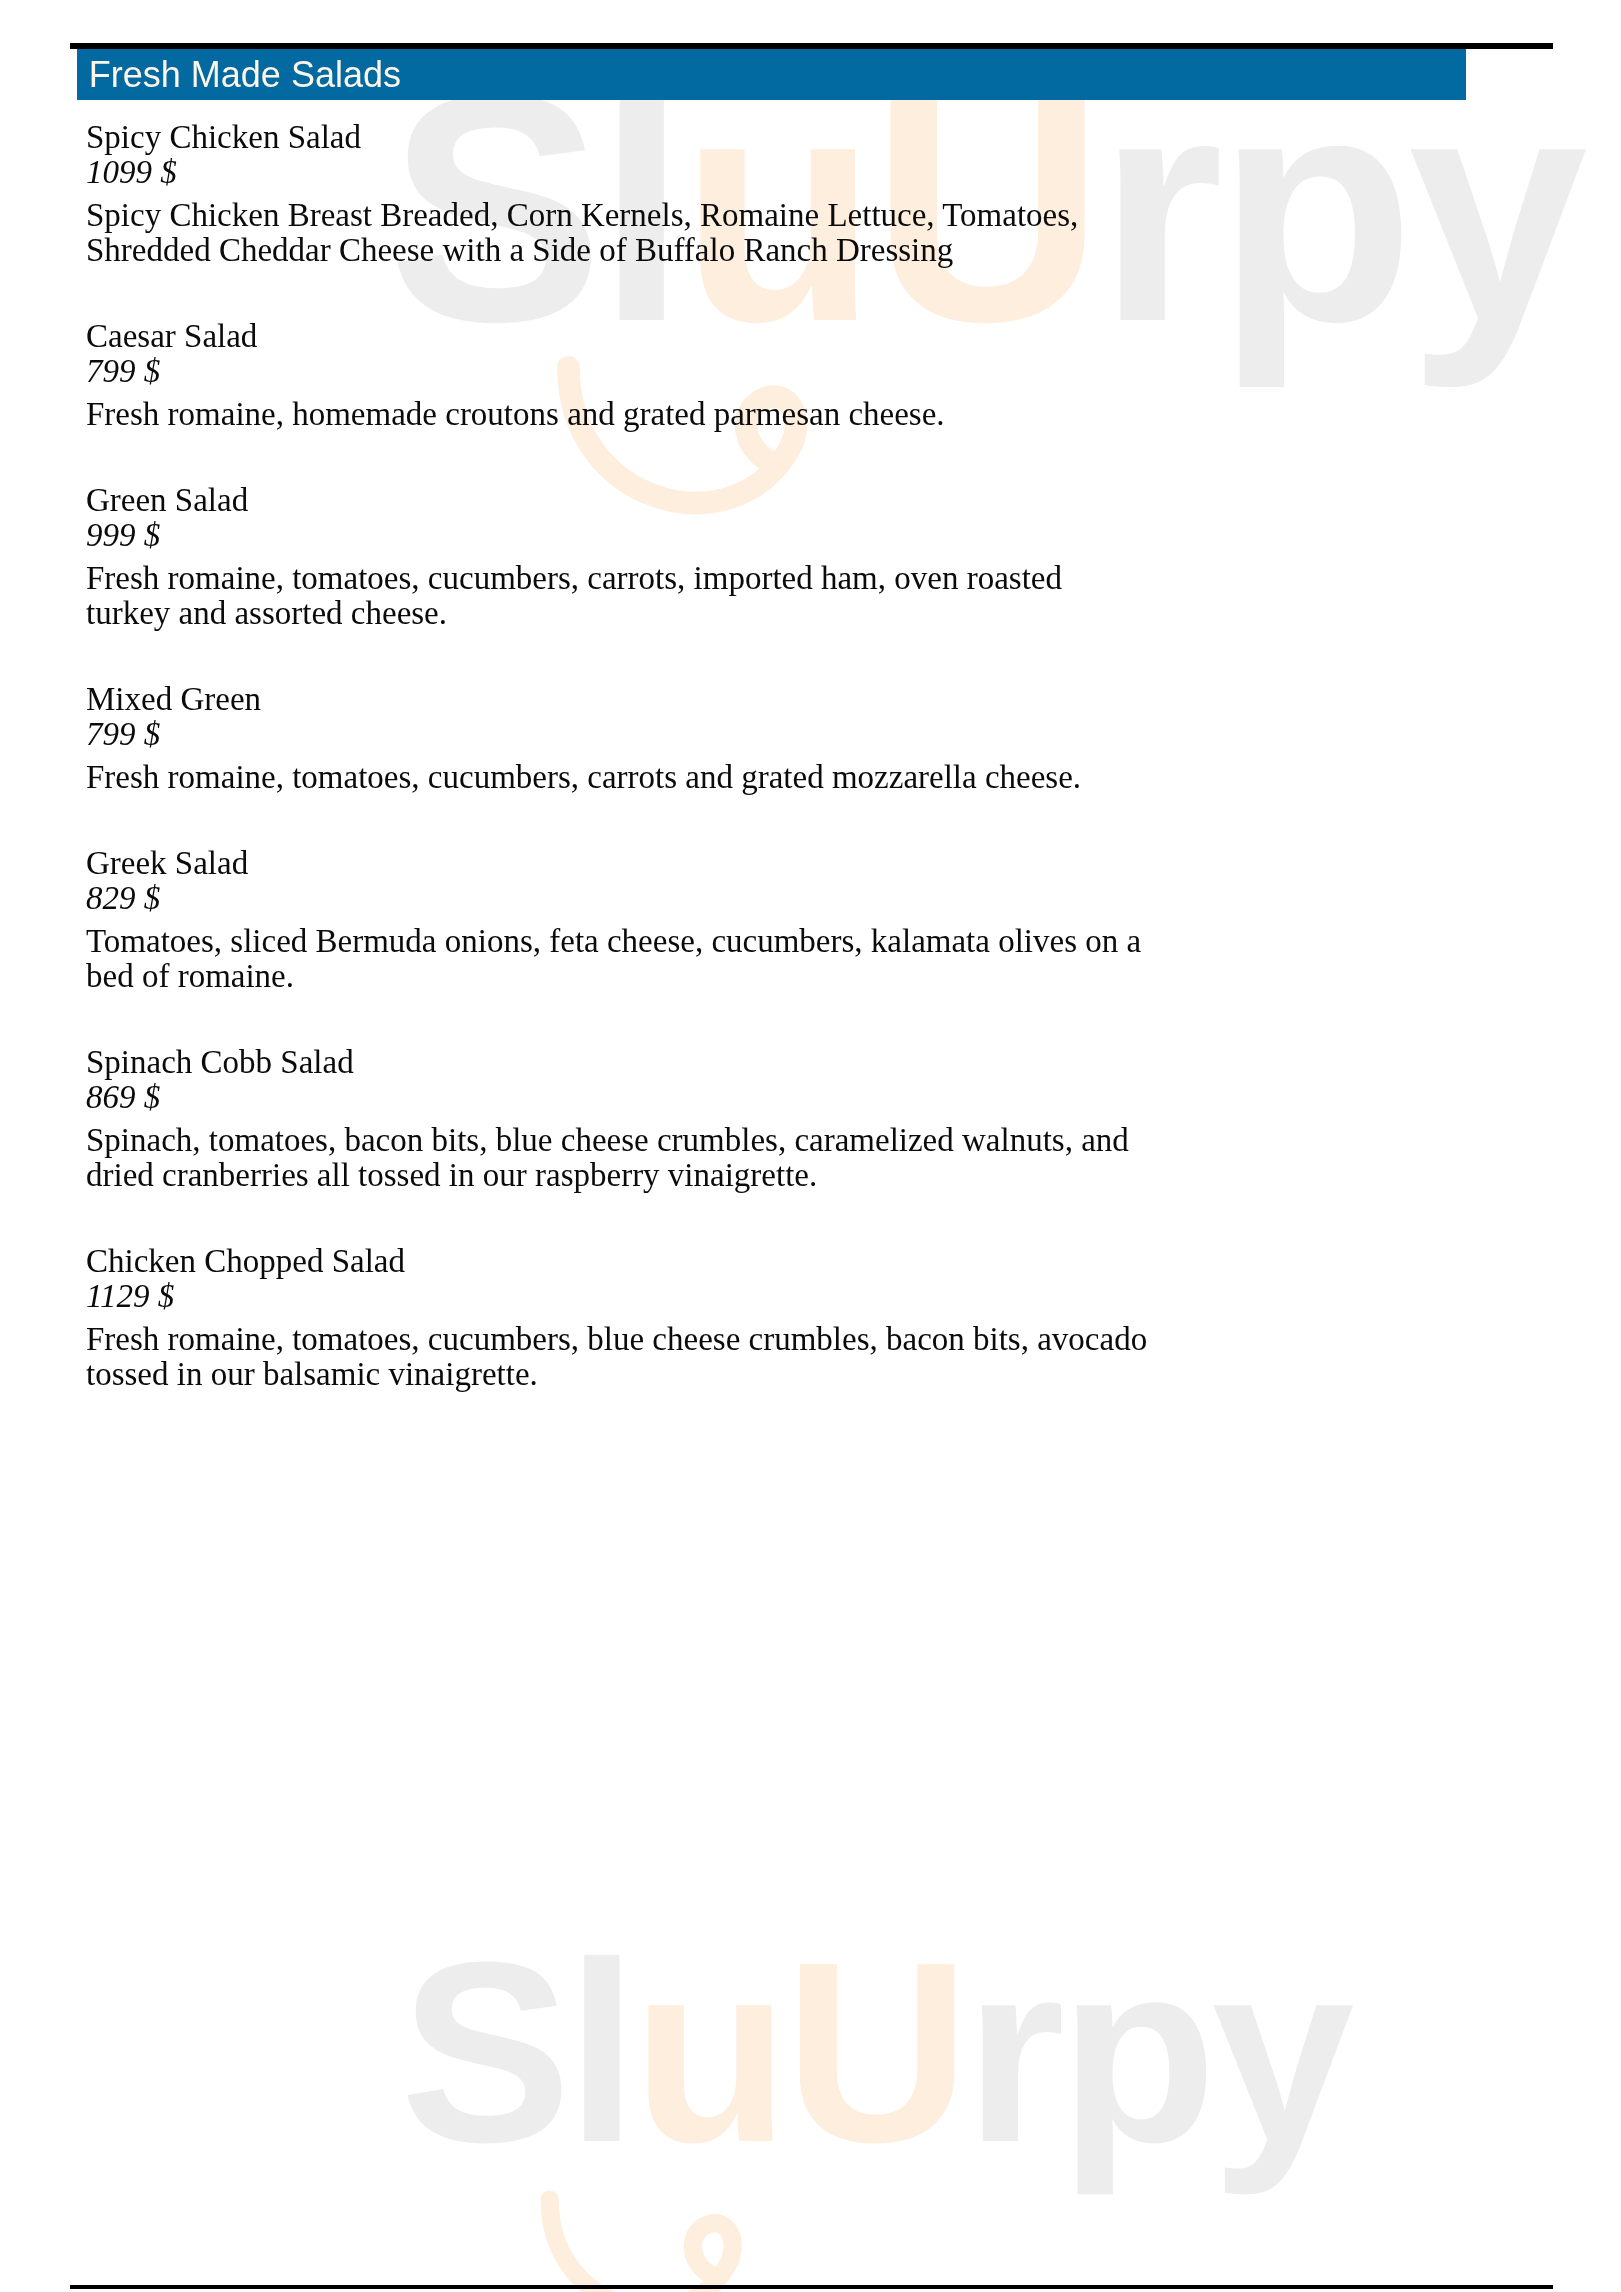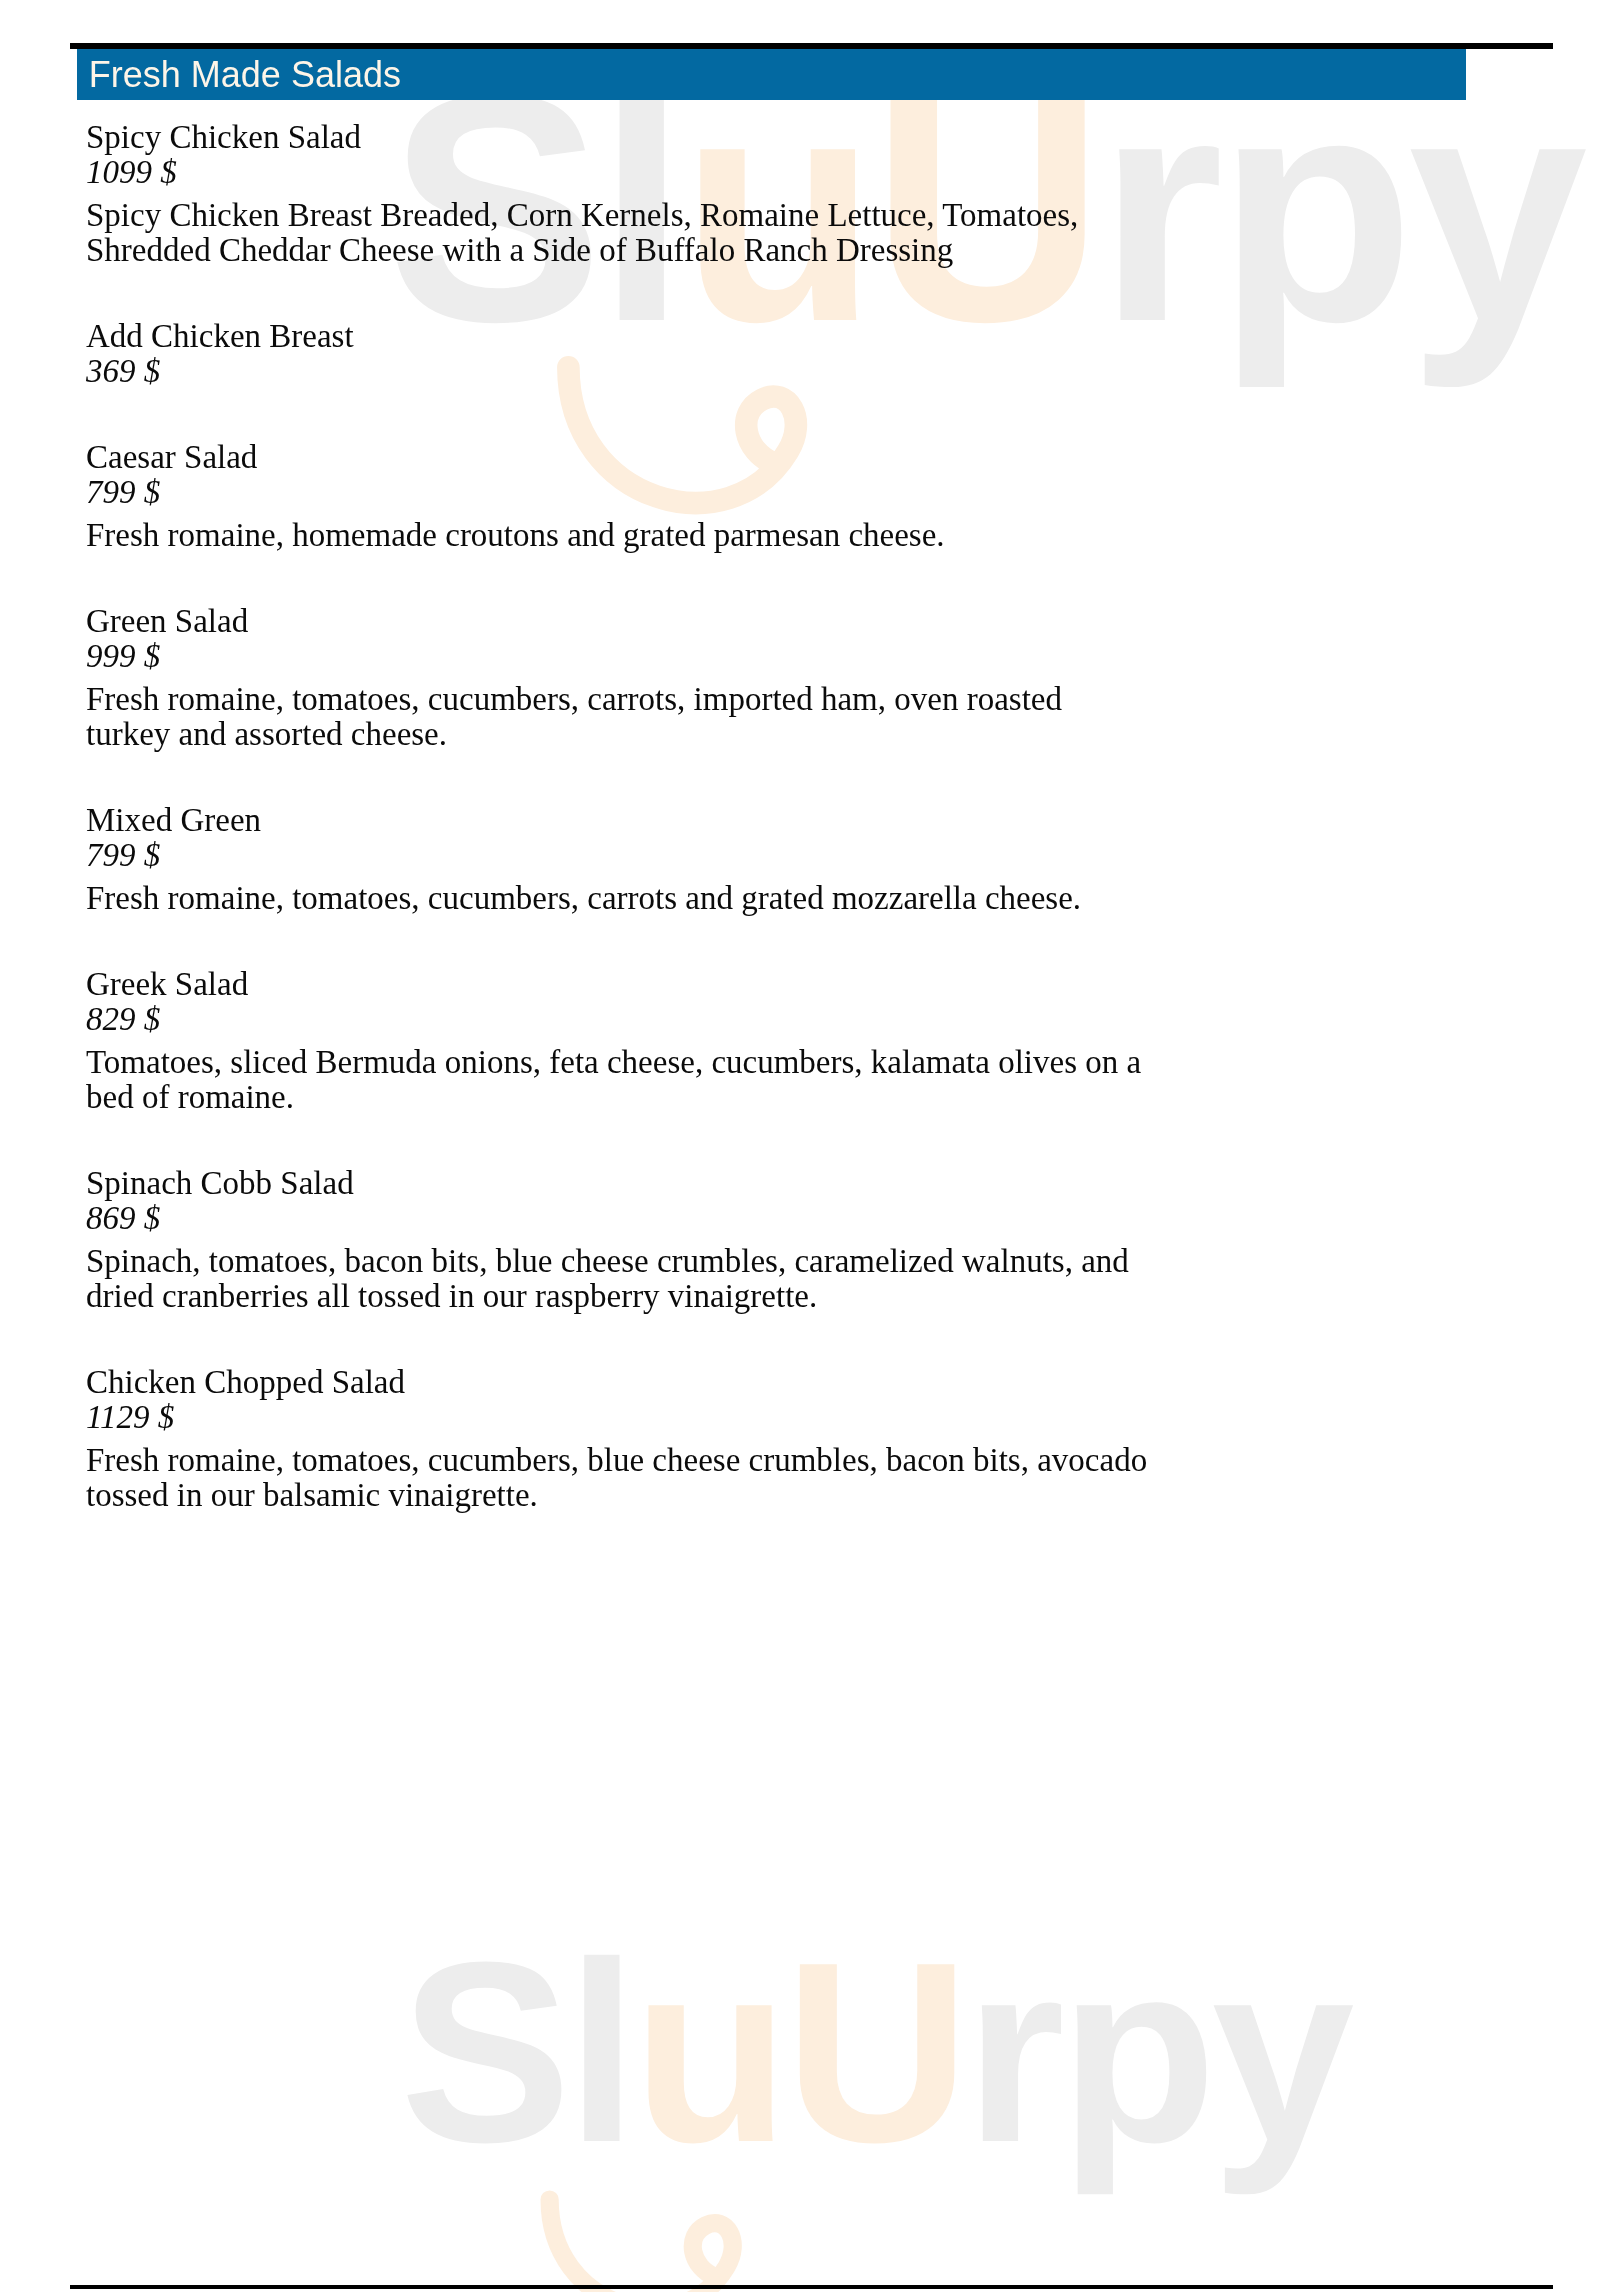--- a/index.html
+++ b/index.html
@@ -163,27 +163,20 @@
 <div class="menu">
 
   <div class="menu-item">
     <div class="item-row">
       <div class="item-name">Spicy Chicken Salad</div>
       <div class="item-price">1099 $</div>
     </div>
     <div class="item-desc">Spicy Chicken Breast Breaded, Corn Kernels, Romaine Lettuce, Tomatoes, Shredded Cheddar Cheese with a Side of Buffalo Ranch Dressing</div>
   </div>
 
-  <div class="menu-item">
-    <div class="item-row">
-      <div class="item-name">Add Chicken Breast</div>
-      <div class="item-price">369 $</div>
-    </div>
-
-  </div>
 
   <div class="menu-item">
     <div class="item-row">
       <div class="item-name">Caesar Salad</div>
       <div class="item-price">799 $</div>
     </div>
     <div class="item-desc">Fresh romaine, homemade croutons and grated parmesan cheese.</div>
   </div>
 
   <div class="menu-item">

